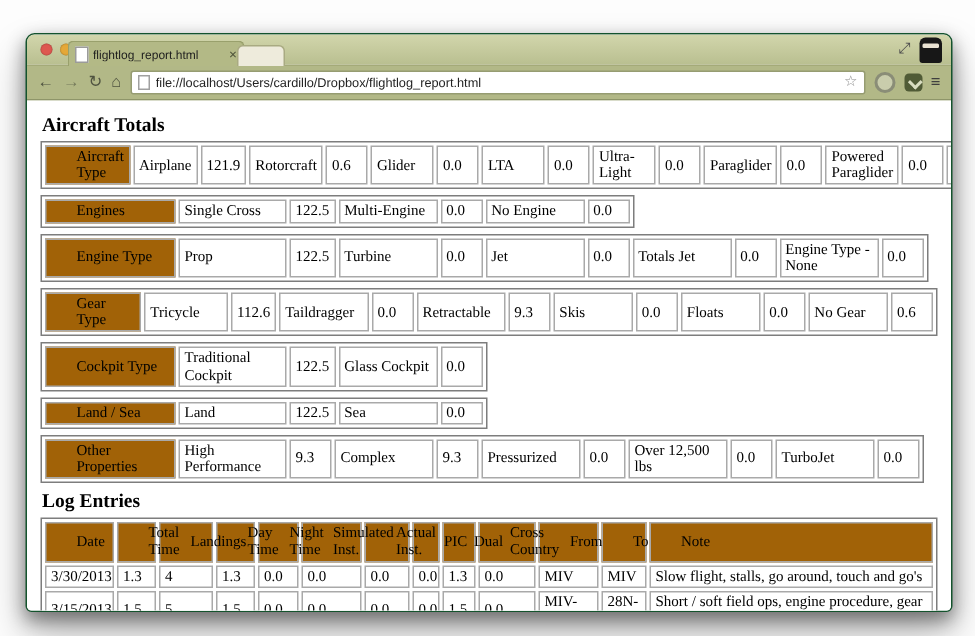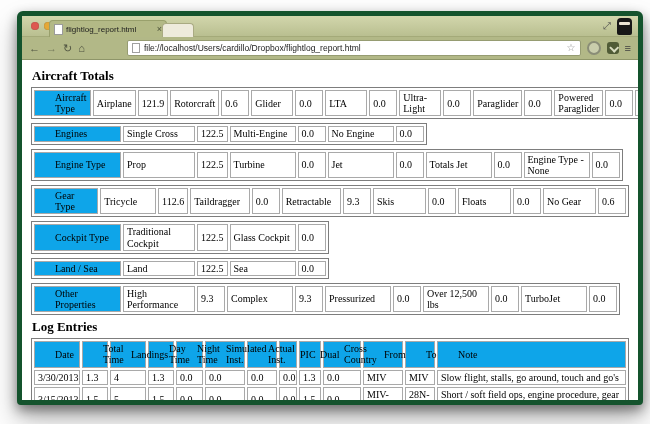--- a/index.html
+++ b/index.html
@@ -1,22 +1,22 @@
 <!DOCTYPE html>
 <html><head>
 <meta charset="utf-8">
 <style>
   html,body{margin:0;padding:0;}
   body{
     width:650px;height:424px;background:#fdfdfd;overflow:hidden;position:relative;
     font-family:"Liberation Sans",sans-serif;
   }
   .window{
-    position:absolute;left:17px;top:11px;width:616px;height:384px;
-    border:5px solid #14532d;border-radius:6px 6px 4px 4px;overflow:hidden;
+    position:absolute;left:17px;top:22px;width:616px;height:384px;
+    border:1px solid #14532d;border-radius:6px 6px 4px 4px;overflow:hidden;
     background:#fff;
     box-shadow:0 5px 12px rgba(0,0,0,.42),0 14px 26px rgba(0,0,0,.28);
   }
   
   .titlebar{
     position:relative;height:20px;
     background:linear-gradient(#d2d6ac,#b9bf90);
     border-bottom:1px solid #a4aa79;
   }
   .lights{position:absolute;left:9px;top:6px;display:flex;gap:5px;}
@@ -40,39 +40,39 @@
   .ninja::after{content:"";position:absolute;left:2px;right:2px;top:4px;height:3px;background:#e9e2d2;border-radius:1px;}
   
   .toolbar{
     height:22px;background:#b2b887;border-bottom:1px solid #8e9569;
     display:flex;align-items:center;gap:6px;padding:0 7px;
   }
   .navbtn{font-size:11px;line-height:11px;color:#4f5340;flex:0 0 auto;}
   .navbtn.fwd{color:#767b5c;}
   .urlbox{
     flex:1;height:14px;background:#fff;border:1px solid #969c72;border-radius:2px;
-    display:flex;align-items:center;gap:4px;padding:0 4px;min-width:0;margin-left:36px;
+    display:flex;align-items:center;gap:4px;padding:0 4px;min-width:0;
   }
   .url-doc{width:6px;height:8px;background:#fff;border:1px solid #a0a0a0;flex:0 0 auto;}
   .url-text{flex:1;font-size:8.5px;color:#222;white-space:nowrap;overflow:hidden;text-overflow:ellipsis;}
   .star{font-size:10px;color:#8e8e8e;flex:0 0 auto;line-height:10px;}
   .circ{width:10px;height:10px;border:2px solid #8a8d77;border-radius:50%;background:#c9cdac;flex:0 0 auto;}
   .shield{width:12px;height:12px;background:#505b36;border-radius:3px;position:relative;flex:0 0 auto;}
   .shield::after{content:"";position:absolute;left:3px;top:3px;width:5px;height:5px;border:solid #d8dcc0;border-width:0 2px 2px 0;transform:rotate(45deg) translateY(-1px);}
   .menu-glyph{font-size:11px;color:#3f3f3f;line-height:11px;flex:0 0 auto;}
   
   .page{
     background:#fff;height:339px;padding:6px 9px;overflow:hidden;
     font-family:"Liberation Serif",serif;font-size:10px;color:#000;
   }
   .sec-title{font-size:13px;margin:2px 0 3px 1px;font-weight:bold;}
   table{border-collapse:separate;border-spacing:2px;border:1px solid #7d7d7d;background:#fff;}
   td,th{border:1px solid #a9a9a9;padding:1px 3px;font-weight:normal;text-align:left;
         font-size:10px;line-height:1.12;vertical-align:middle;background:#fff;}
-  th{background:#0ea5e9;padding-left:20px;}
+  th{background:#a16207;padding-left:20px;}
   .atbl{margin-bottom:4px;}
   .atbl th{width:62px;}
   .atbl td.nm{width:58px;min-width:34px;}
   .atbl tr td.nm:first-of-type{width:64px;margin-left:12px;}
   .atbl td.vl{min-width:20px;white-space:nowrap;}
   .logwrap{}
   #log-table{width:100%;table-layout:fixed;}
   #log-table td{overflow:hidden;}
   #log-table td.note{white-space:normal;}
 </style>

